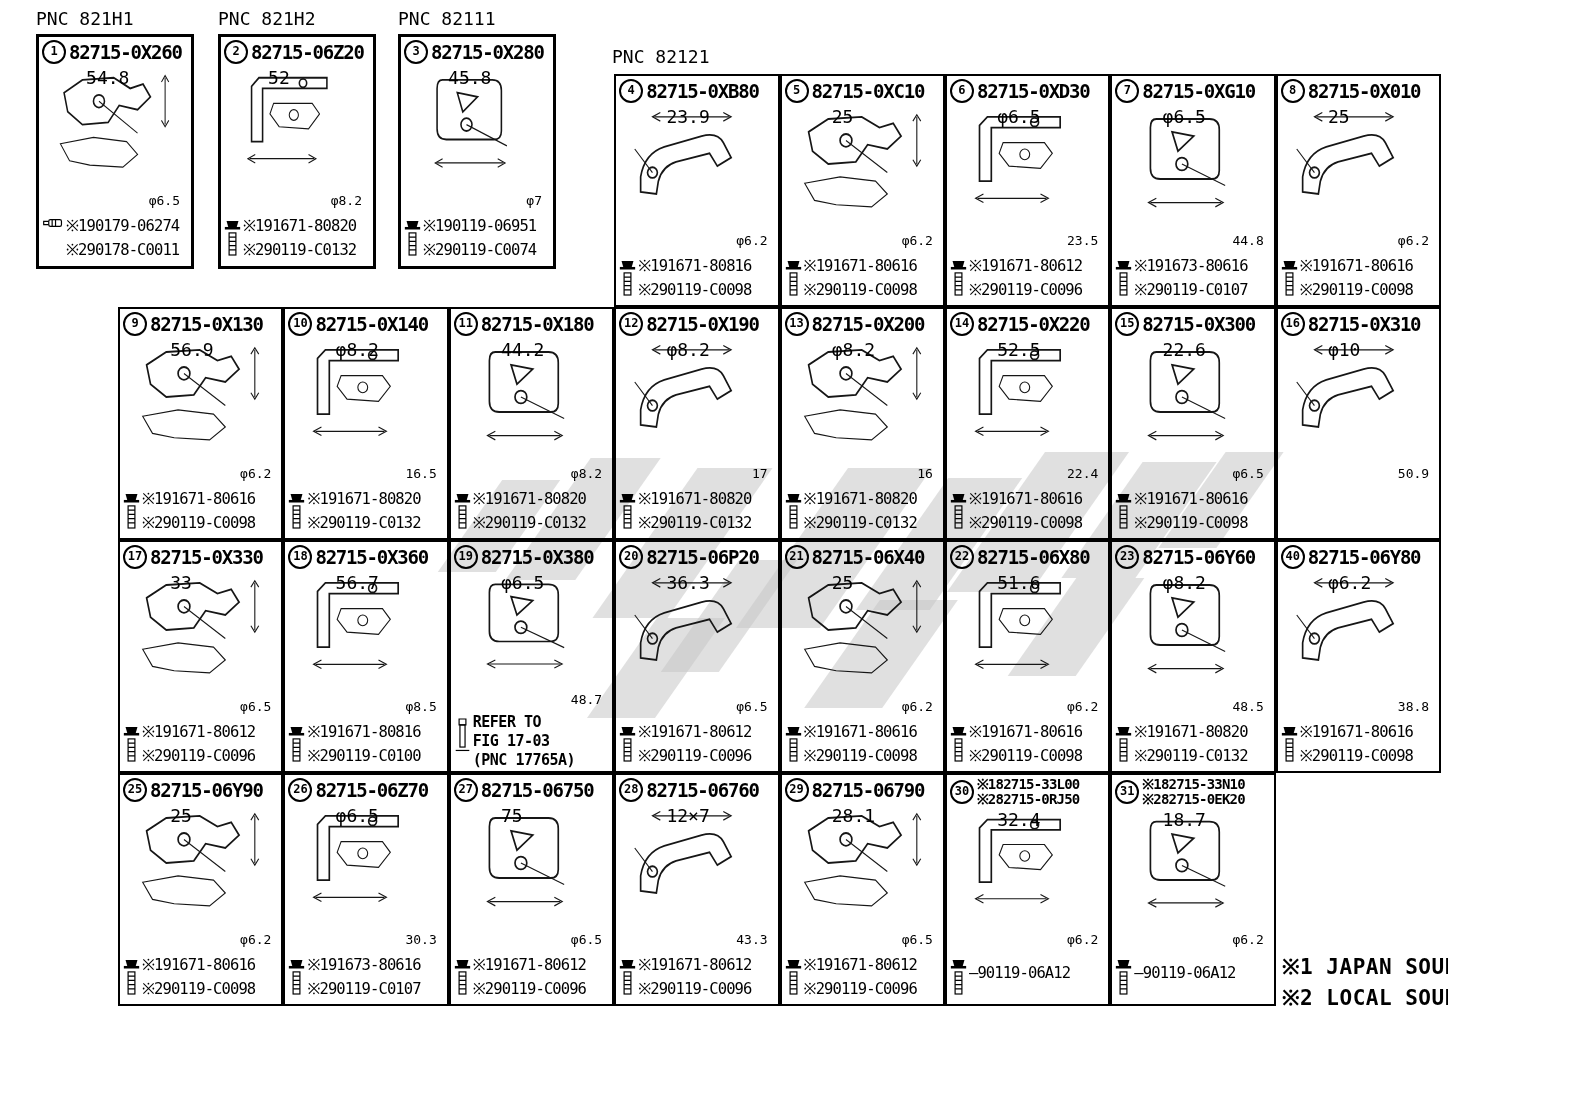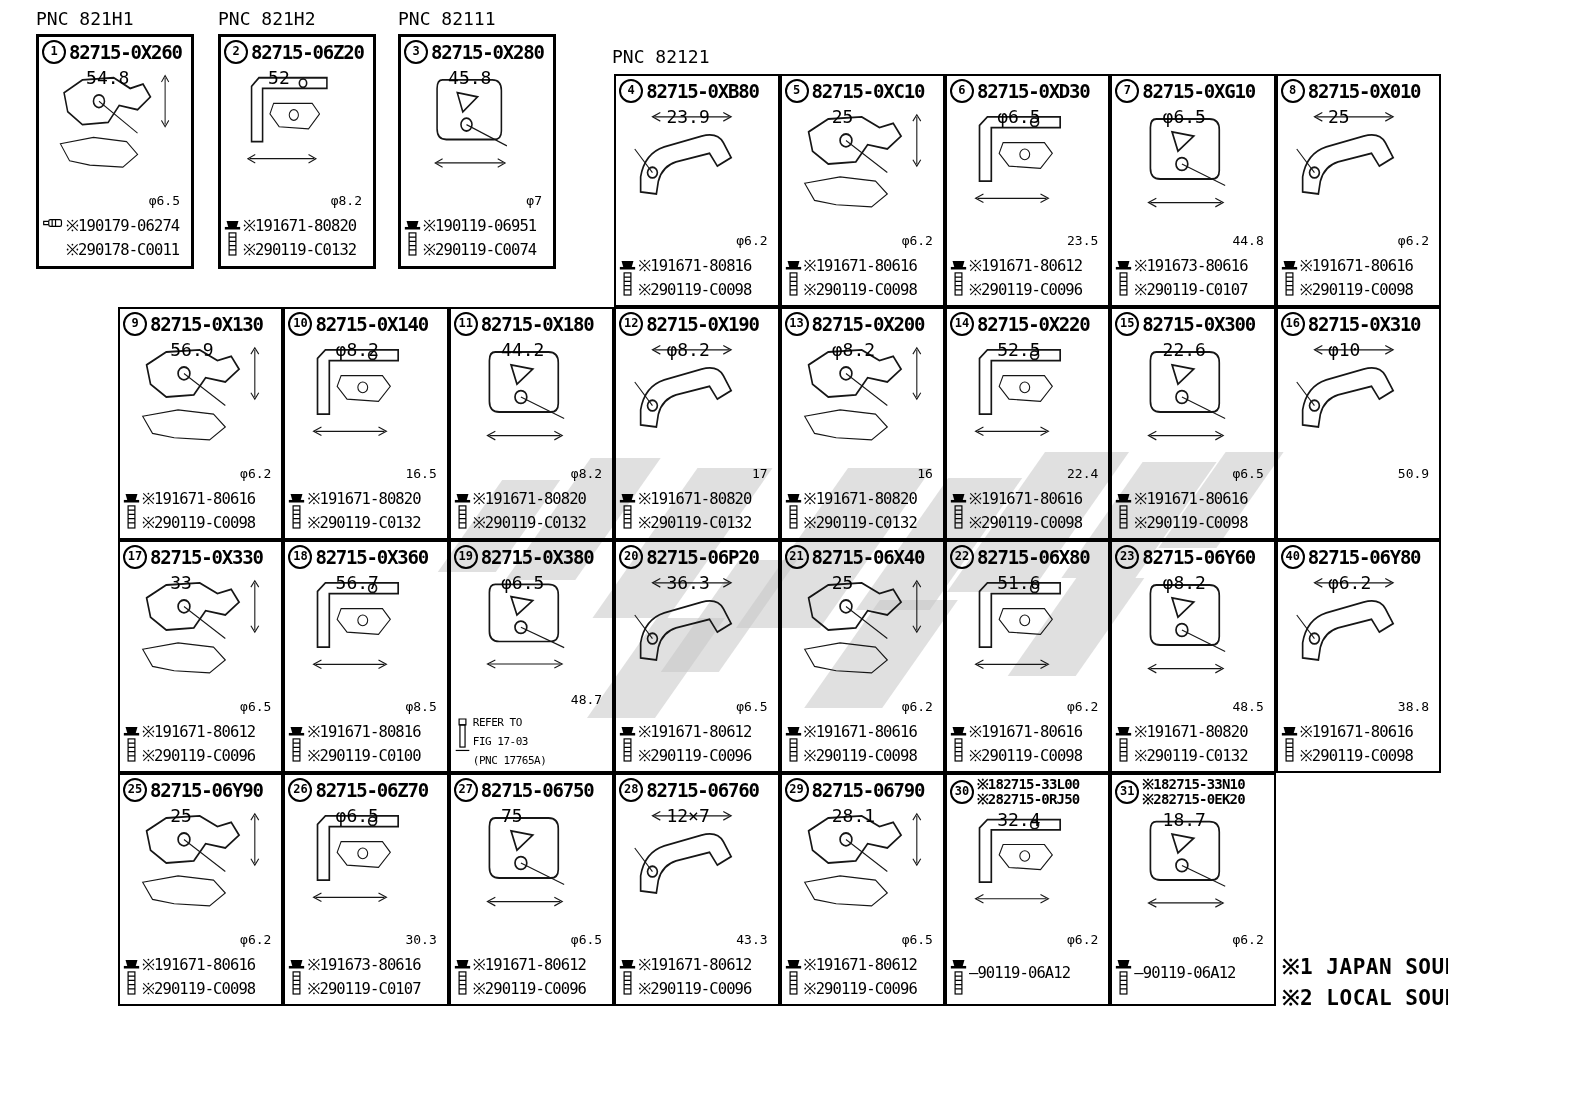--- a/index.html
+++ b/index.html
@@ -32,21 +32,21 @@
   .art .thin{stroke-width:1.1;}
   .dimA{position:absolute;top:2px;left:30%;font-size:18px;white-space:nowrap;}
   .dimB{position:absolute;bottom:6px;right:9px;font-size:13px;white-space:nowrap;}
   .fast{display:flex;gap:2px;align-items:flex-start;flex:0 0 auto;min-height:50px;}
   .ficon{flex:0 0 17px;padding-top:3px;}
   .ficon svg{display:block;}
   .ficon path,.ficon rect{stroke:#000;fill:none;stroke-width:1.4;}
   .ficon .fill{fill:#000;stroke:none;}
   .flines{font-weight:normal;font-size:15.5px;letter-spacing:-0.9px;line-height:24px;white-space:nowrap;}
   .flines .single{line-height:40px;}
-  .note{font-weight:normal;font-size:11px;letter-spacing:-0.5px;line-height:19px;white-space:nowrap;}
+  .note{font-weight:bold;font-size:15px;letter-spacing:-0.5px;line-height:19px;white-space:nowrap;}
 </style>
 </head>
 <body>
 
 <div id="page">
 
   <div>
     <span class="wm" style="left:470px;top:480px;width:58px;height:92px;"></span>
     <span class="wm" style="left:548px;top:458px;width:70px;height:122px;"></span>
     <span class="wm" style="left:645px;top:468px;width:75px;height:150px;"></span>

